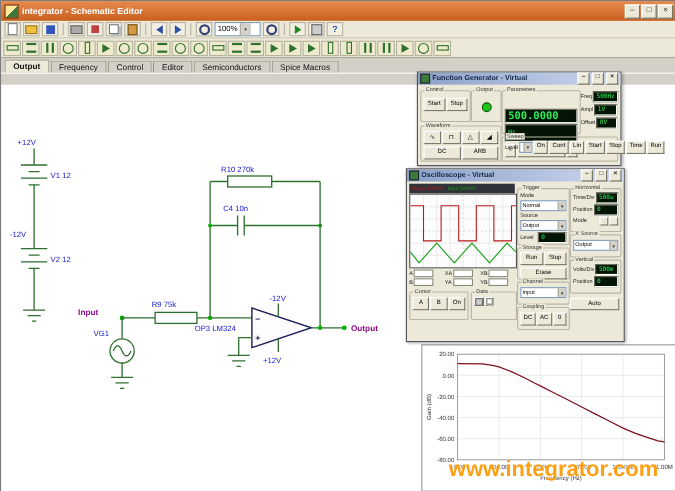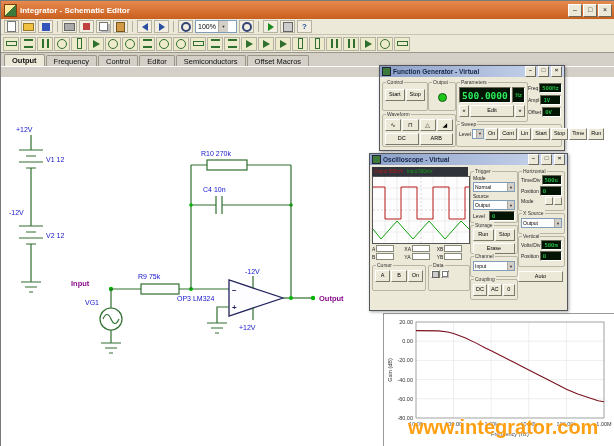--- a/index.html
+++ b/index.html
@@ -252,21 +252,21 @@
         <i class="ic-h"></i>
       </button>
   </div>
 
   <div class="tabs">
     <span class="tab active">Output</span>
     <span class="tab">Frequency</span>
     <span class="tab">Control</span>
     <span class="tab">Editor</span>
     <span class="tab">Semiconductors</span>
-    <span class="tab">Offset Macros</span>
+    <span class="tab">Spice Macros</span>
   </div>
 
   <div class="canvas">
     <svg class="schematic" width="380" height="370" viewBox="0 0 380 370">
 
       <g>
         <text class="lbl" x="15" y="55">+12V</text>
         <path class="w" d="M30,58 V73 M30,91 V146"></path>
         <path class="w" d="M18,73 H42 M25,79 H35 M18,85 H42 M25,91 H35" stroke-width="1.6"></path>
         <text class="lbl" x="45" y="85">V1 12</text>
@@ -346,21 +346,21 @@
           <button class="b">Start</button>
           <button class="b">Stop</button>
         </div>
       </div>
       <div class="grp" style="left:48px;top:5px;width:26px;height:27px;">
         <span class="glab">Output</span>
         <span class="led"></span>
       </div>
       <div class="grp" style="left:76px;top:5px;width:70px;height:38px;">
         <span class="glab">Parameters</span>
-        <div class="row" style="margin-top:4px;">
+        <div class="row" style="margin-top:16px;flex-direction:column;">
           <span class="lcd lcd-big" style="flex:1;">500.0000</span>
           <span class="lcd" style="height:14px;">Hz</span>
         </div>
         <div class="row">
           <button class="b" style="flex:0 0 10px;">«</button>
           <button class="b">Edit</button>
           <button class="b" style="flex:0 0 10px;">»</button>
         </div>
       </div>
       <div style="position:absolute;left:148px;top:6px;width:33px;">

